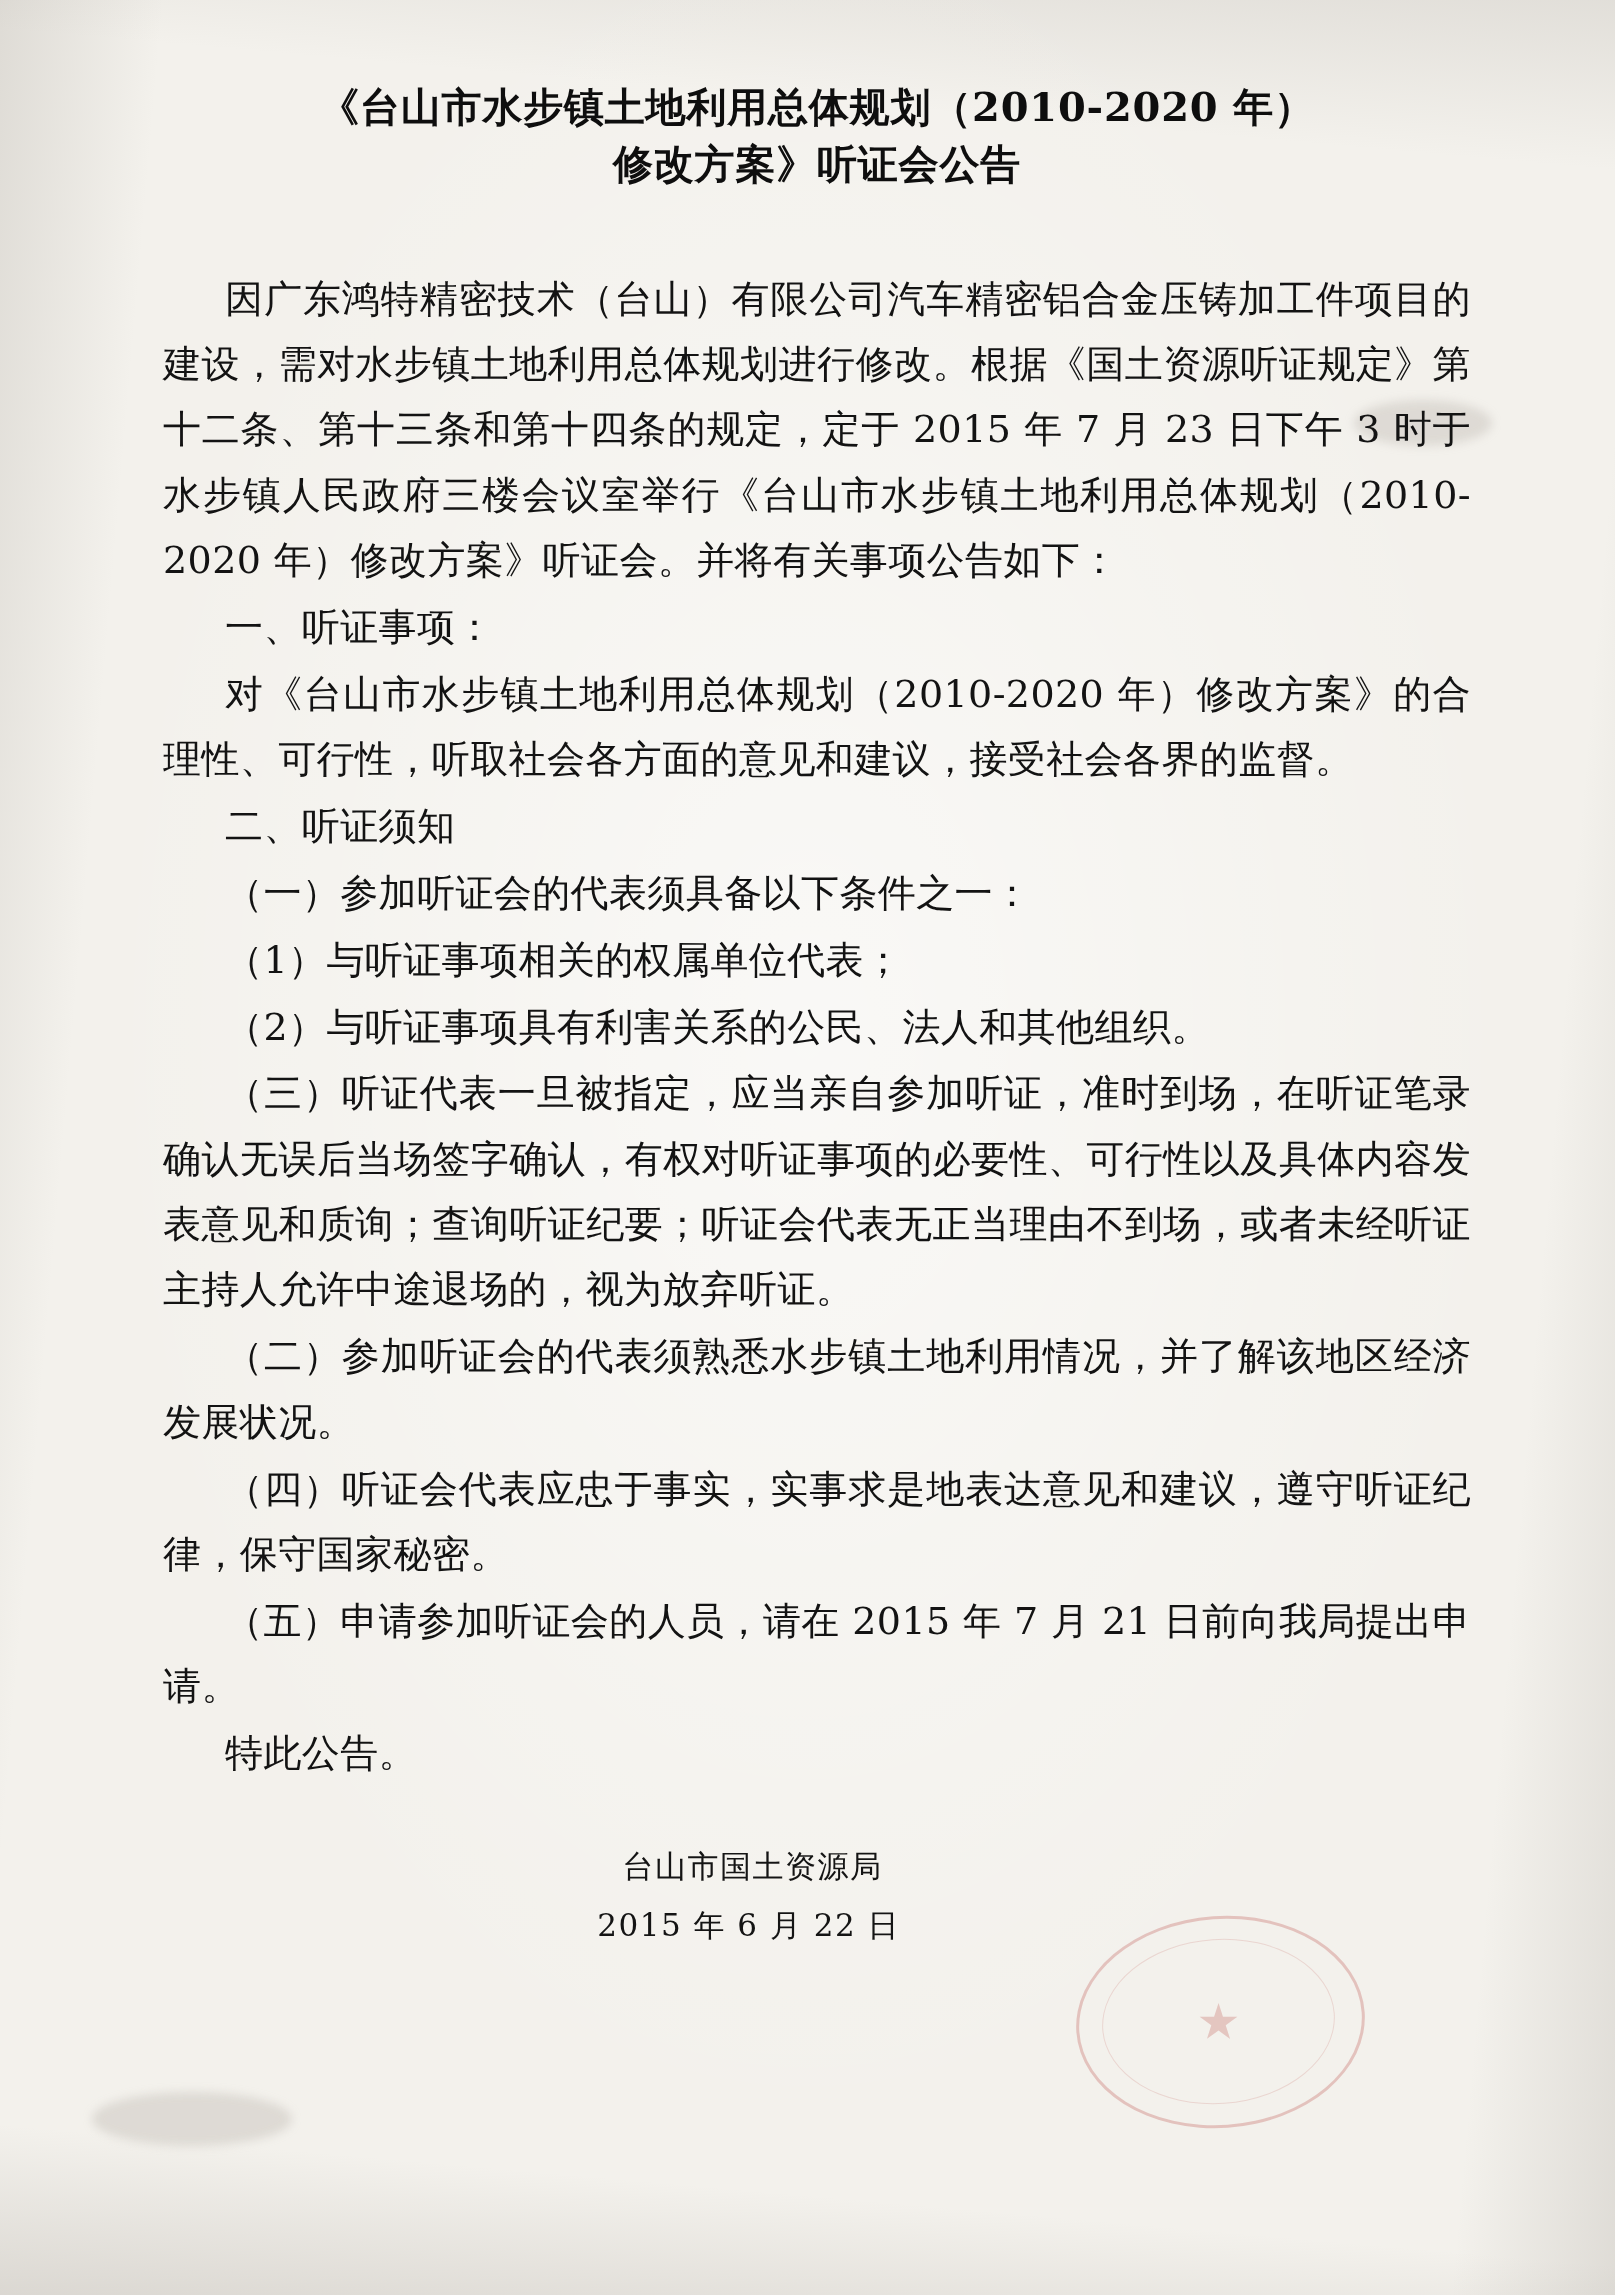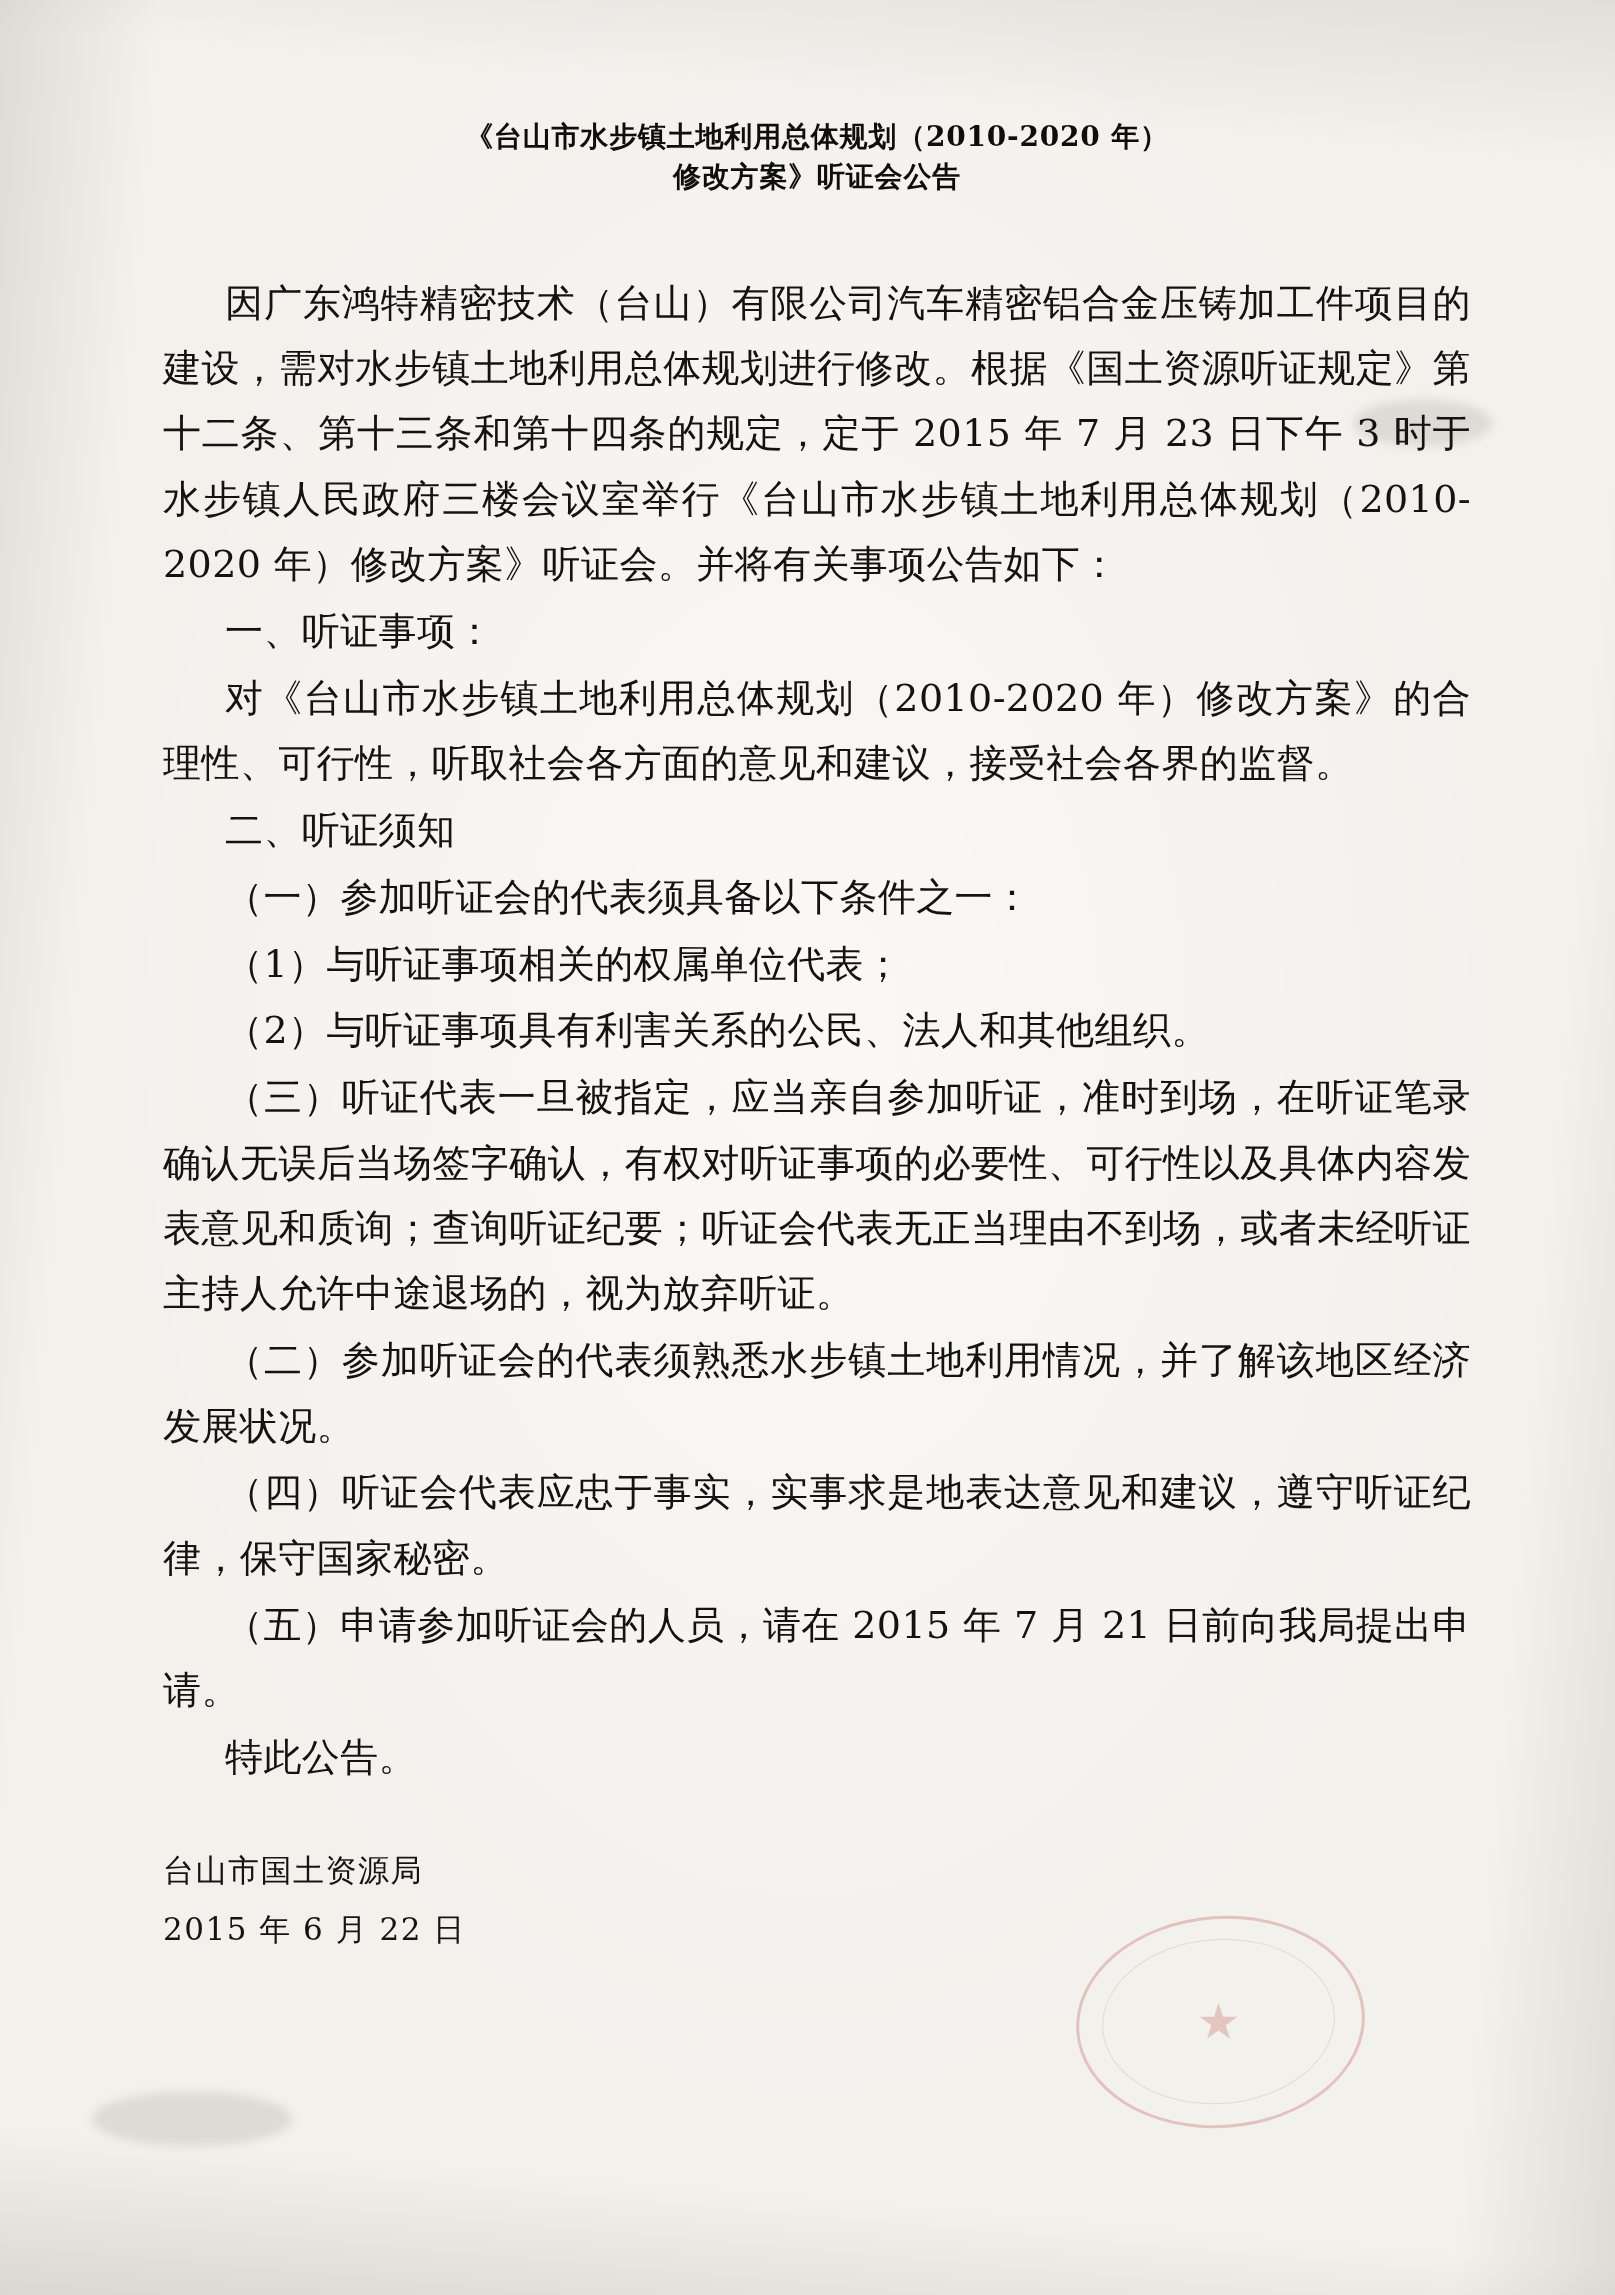--- a/index.html
+++ b/index.html
@@ -28,25 +28,25 @@
     pointer-events: none;
   }
   .content {
     position: absolute;
     left: 163px;
     top: 0;
     width: 1308px;
   }
   .doc-title {
     text-align: center;
-    font-size: 28px;
+    font-size: 40px;
     font-weight: 700;
     line-height: 1.42;
     letter-spacing: 0.8px;
-    margin-top: 117px;
+    margin-top: 79px;
     color: #0e0e0e;
   }
   .doc-title .line2 {
     display: block;
   }
   .body-text {
     margin-top: 74px;
     font-size: 38px;
     line-height: 1.72;
     letter-spacing: 0.4px;
@@ -55,21 +55,21 @@
   }
   .para {
     margin: 0 0 1.5px 0;
     text-indent: 62px;
   }
   .para.tight {
     margin-bottom: 0;
   }
   .sign-block {
     margin-top: 51px;
-    text-align: left;
+    text-align: center;
     padding-right: 129px;
     font-size: 31px;
     line-height: 1.9;
     letter-spacing: 1.5px;
   }
   .sign-org {
     position: relative;
     display: inline-block;
   }
   .sign-date {

